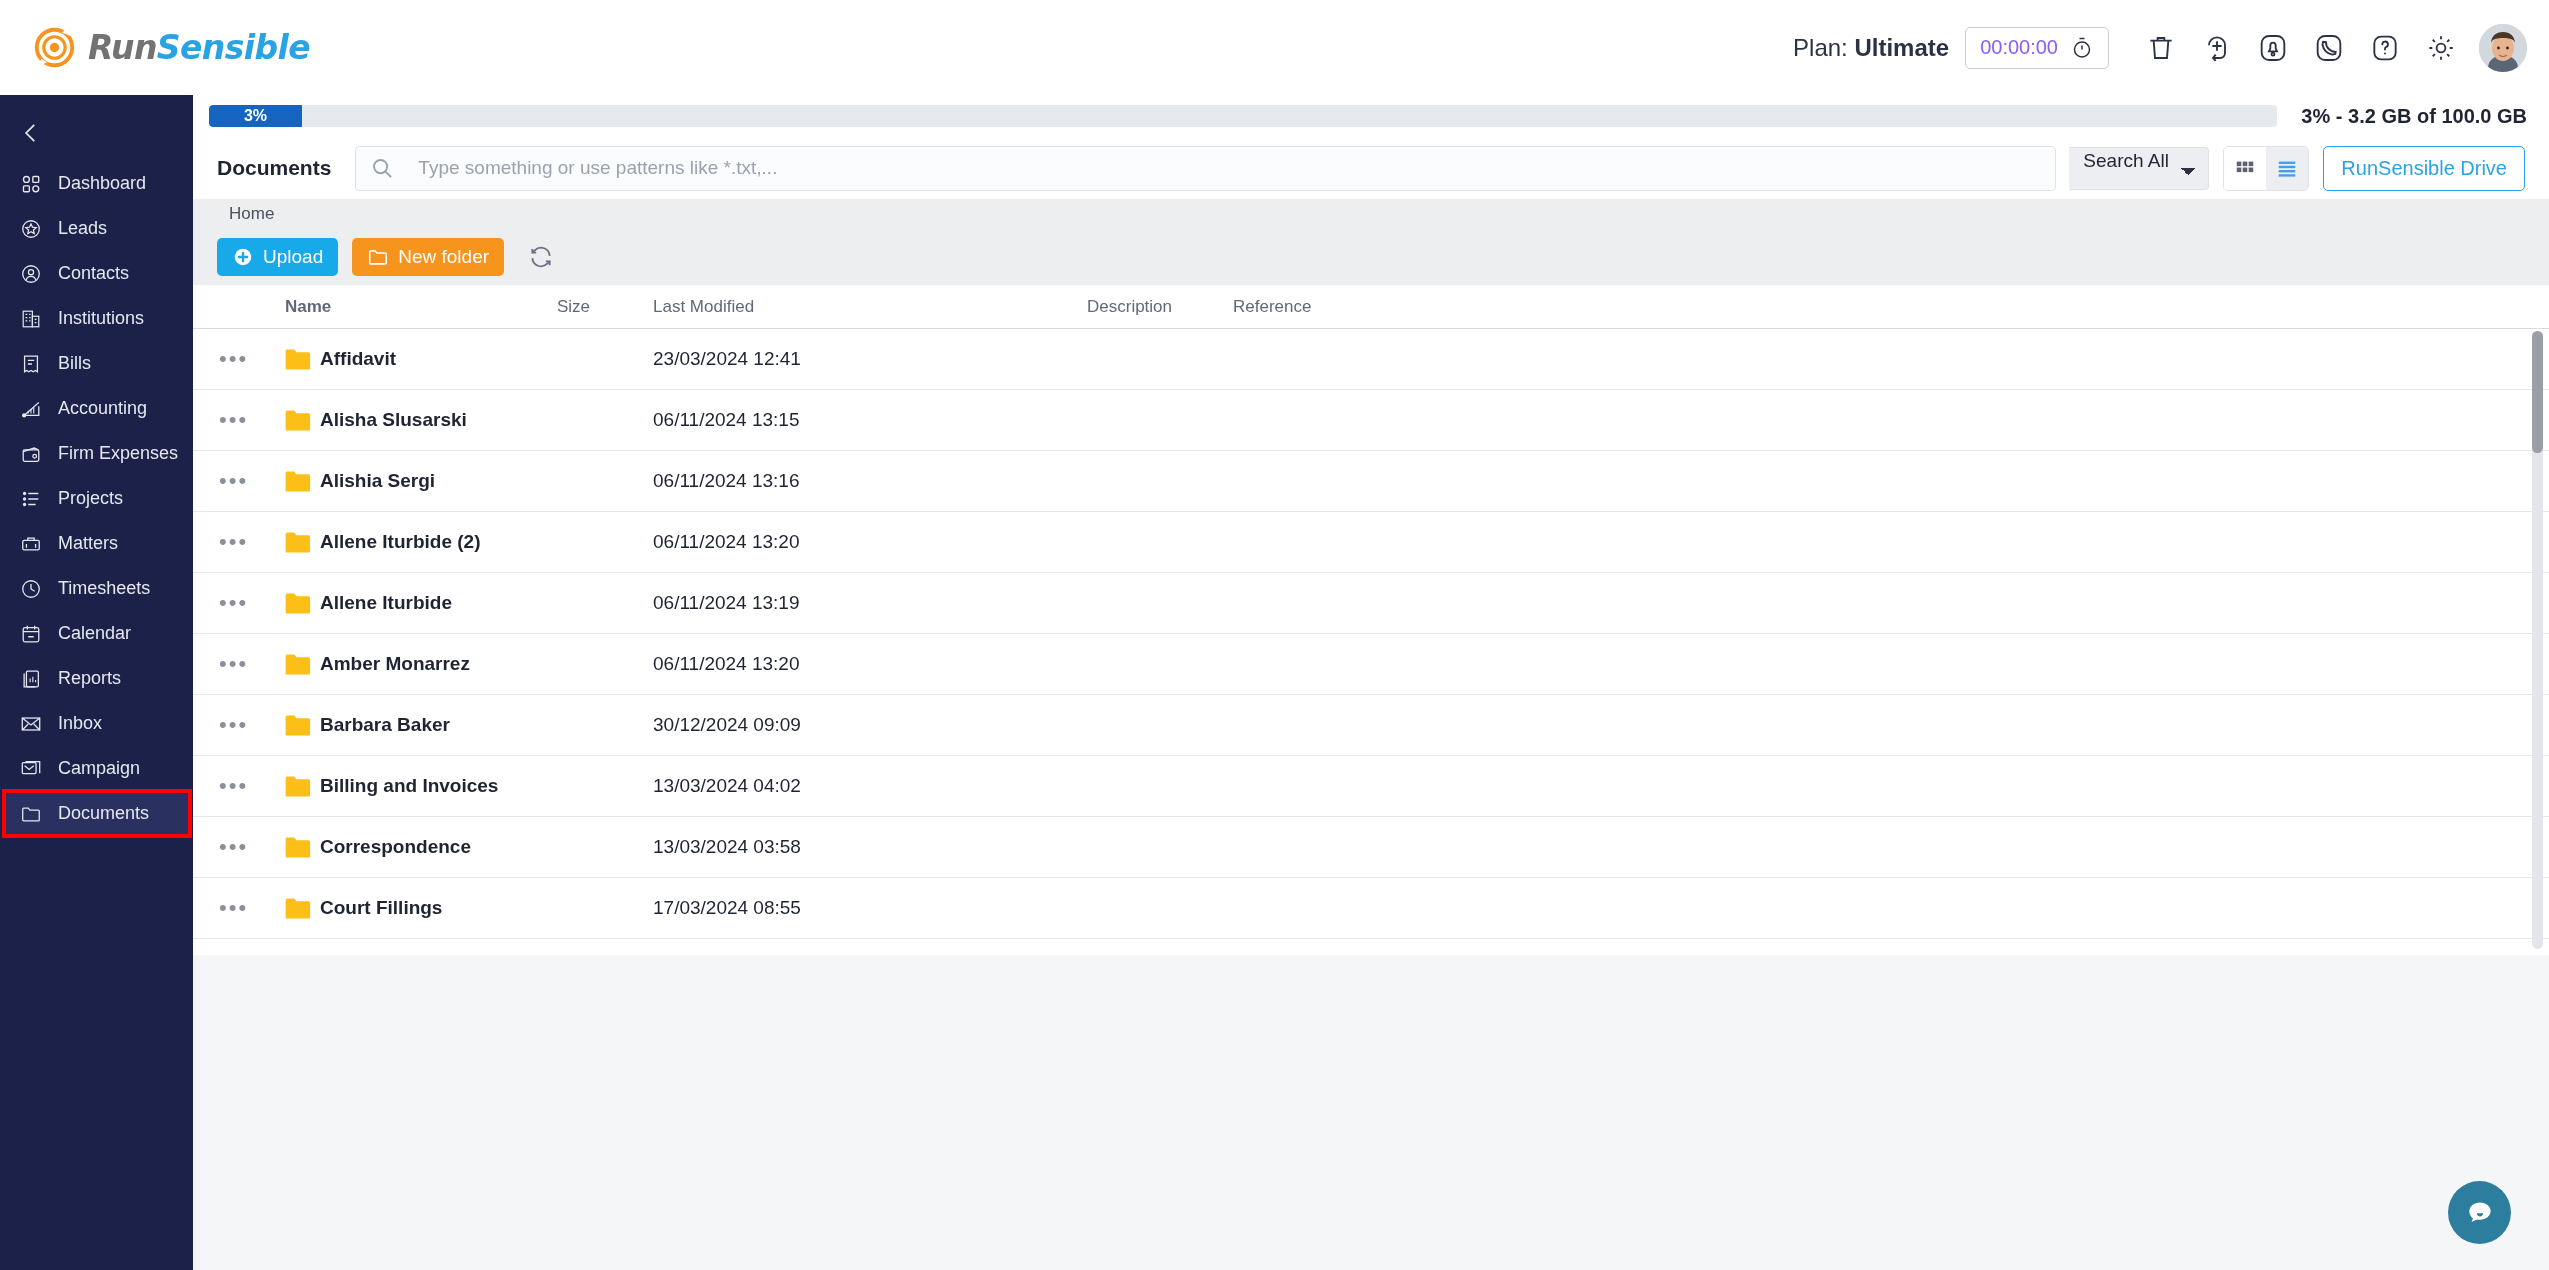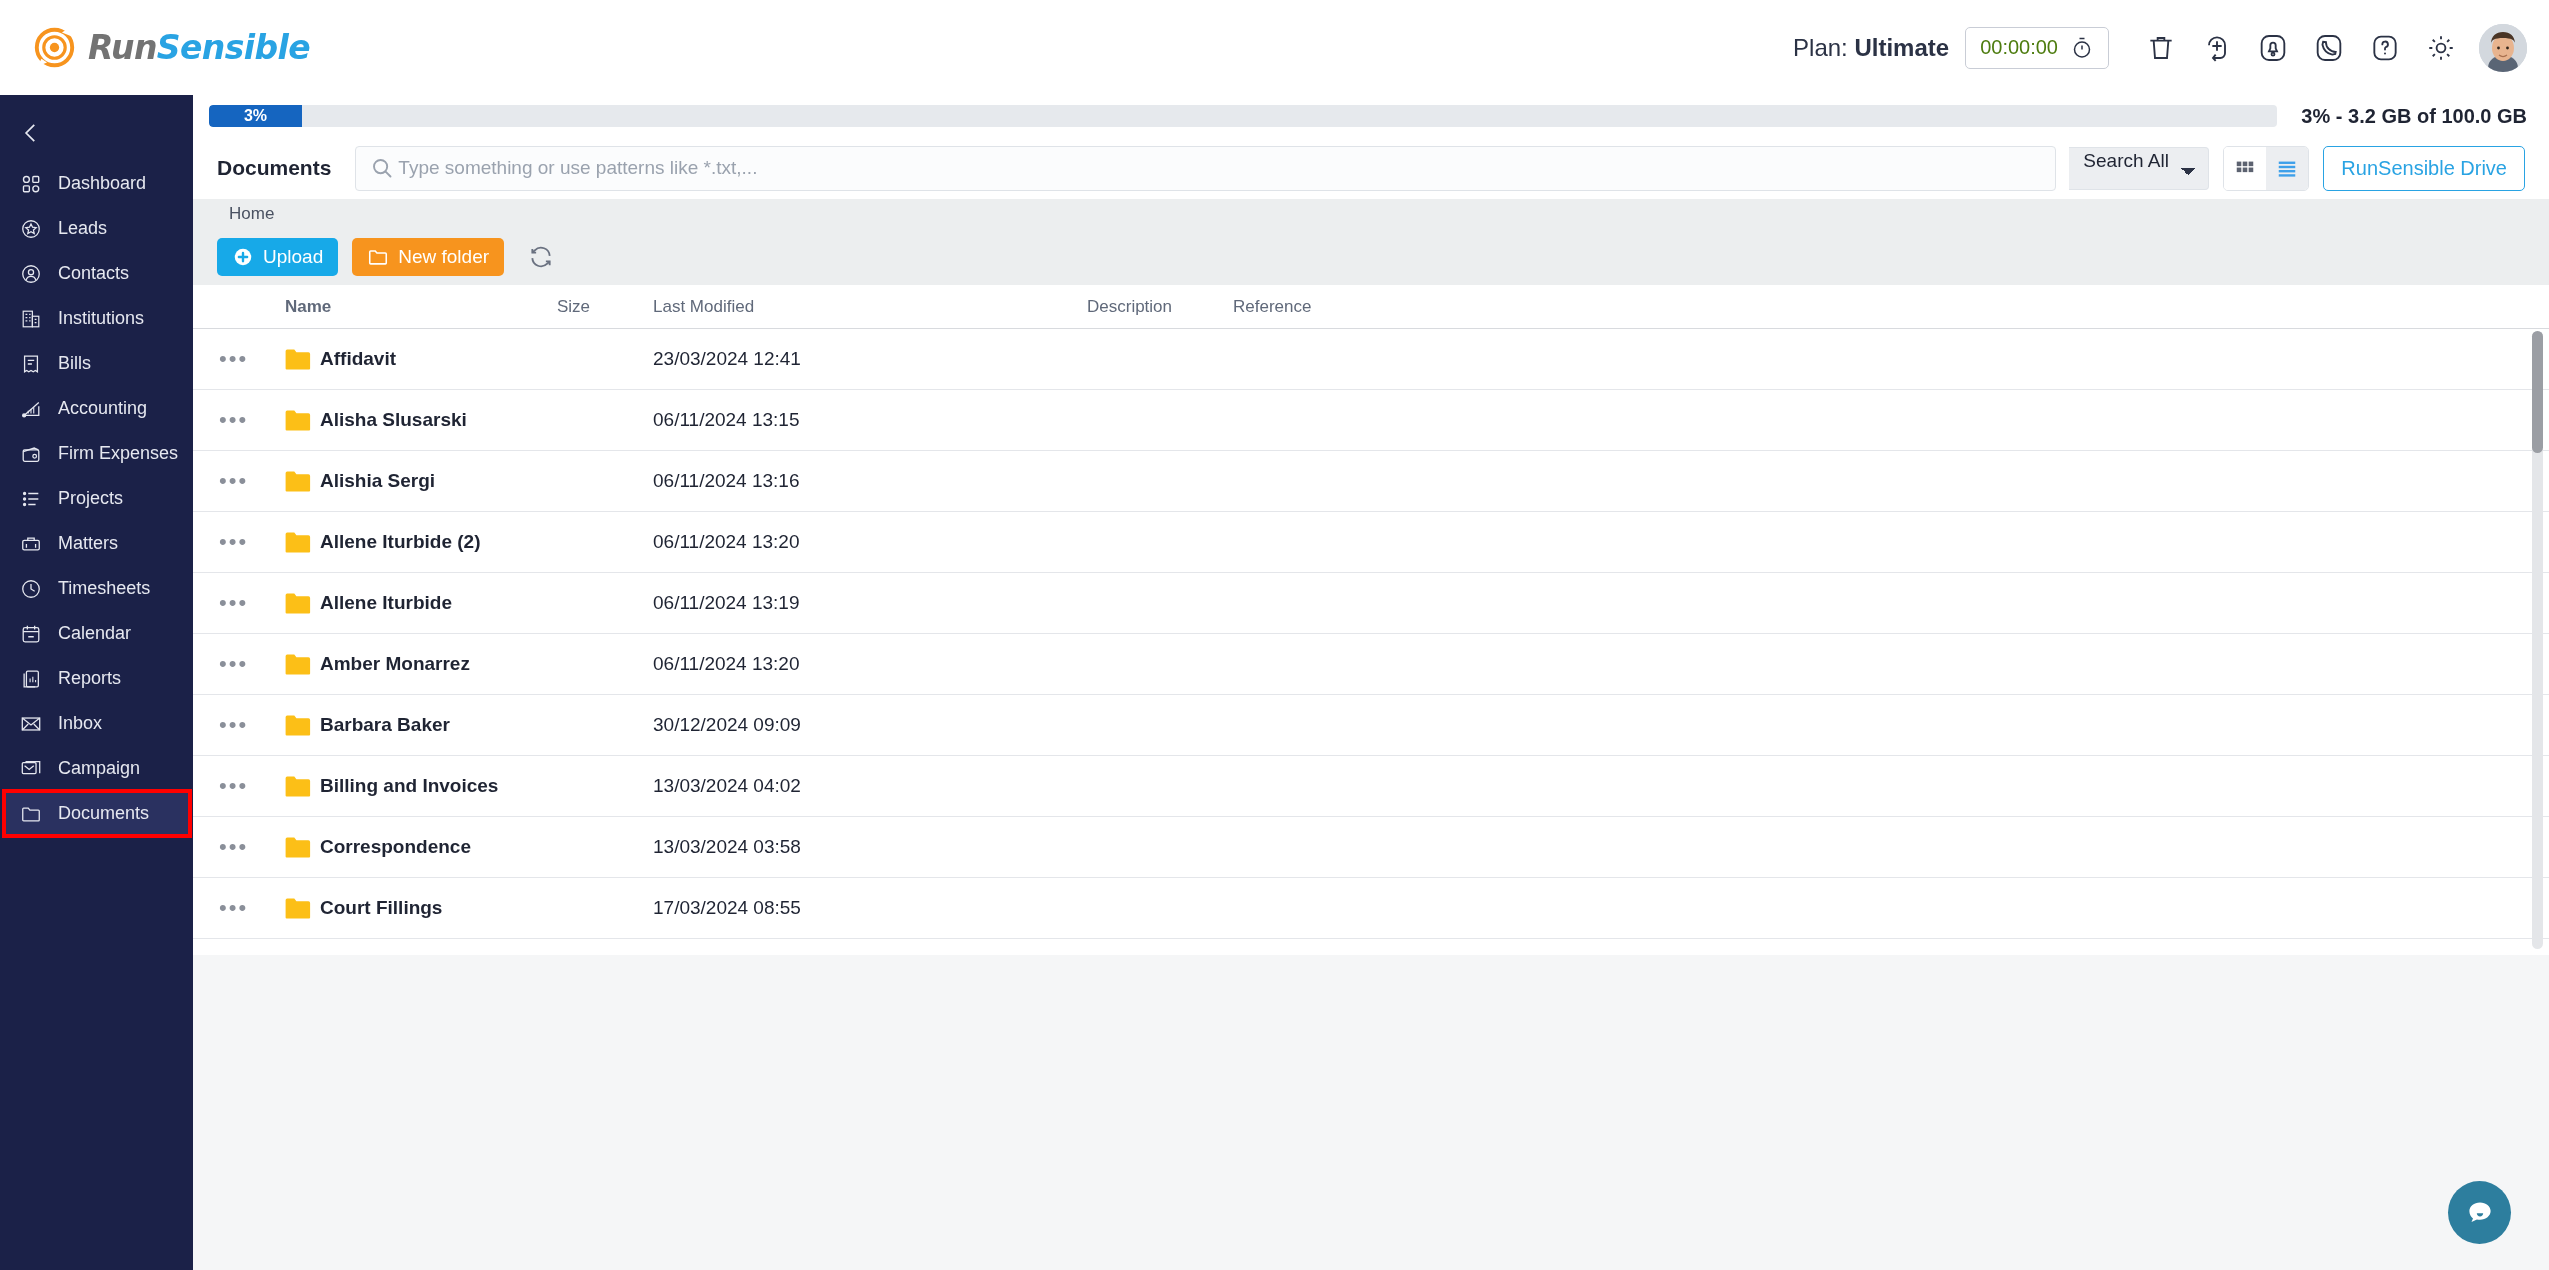--- a/index.html
+++ b/index.html
@@ -23,21 +23,21 @@
   .brand-run { color: #737373; }
   .brand-sensible { color: #29A3E3; }
 
   .top-right { display: flex; align-items: center; gap: 0px; }
   .plan { font-size: 24px; color: #2b3245; margin-right: 16px; white-space: nowrap; }
   .plan b { font-weight: bold; }
   .timer {
     border: 1px solid #c9cdd6; border-radius: 5px; height: 42px;
     display: flex; align-items: center; gap: 12px; padding: 0 14px; margin-right: 24px;
   }
-  .timer-val { font-size: 20px; color: #4d7c0f; font-family: "Liberation Sans", sans-serif; }
+  .timer-val { font-size: 20px; color: #8b5cf6; font-family: "Liberation Sans", sans-serif; }
   .icon-btn {
     width: 56px; height: 56px; display: flex; align-items: center; justify-content: center;
     cursor: pointer; border-radius: 6px;
   }
   .avatar {
     width: 48px; height: 48px; border-radius: 50%; margin-left: 10px;
     overflow: hidden; background: #c8cfd8; position: relative; flex: none;
   }
   .avatar .face { position: absolute; inset: 0; }
 
@@ -75,21 +75,21 @@
     display: flex; align-items: center; justify-content: center;
     font-size: 16px; font-weight: bold; color: #ffffff;
   }
   .storage-label { font-size: 20px; font-weight: bold; color: #1f2433; padding: 0 22px 0 24px; white-space: nowrap; }
 
   
   .toolbar { height: 62px; background: #ffffff; display: flex; align-items: center; gap: 14px; padding: 0 24px 0 24px; }
   .toolbar-title { font-size: 21px; font-weight: bold; color: #1f2433; margin-right: 10px; white-space: nowrap; }
   .search-wrap {
     flex: 1; height: 45px; background: #fbfcfd; border: 1px solid #dfe3e8; border-radius: 4px;
-    display: flex; align-items: center; gap: 4px; padding: 4px 14px; min-width: 0;
+    display: flex; align-items: center; gap: 24px; padding: 4px 14px; min-width: 0;
   }
   .search-input {
     border: none; outline: none; background: transparent; flex: 1;
     font-size: 19px; color: #2b3245; font-family: "Liberation Sans", sans-serif; min-width: 0;
   }
   .search-input::placeholder { color: #9aa2ae; }
   .scope-select {
     height: 43px; background: #eceef1; border: 1px solid #dfe3e8; border-left: none; border-radius: 0 4px 4px 0;
     font-size: 19px; color: #1f2433; padding: 0 38px 16px 14px;
     font-family: "Liberation Sans", sans-serif; cursor: pointer;

